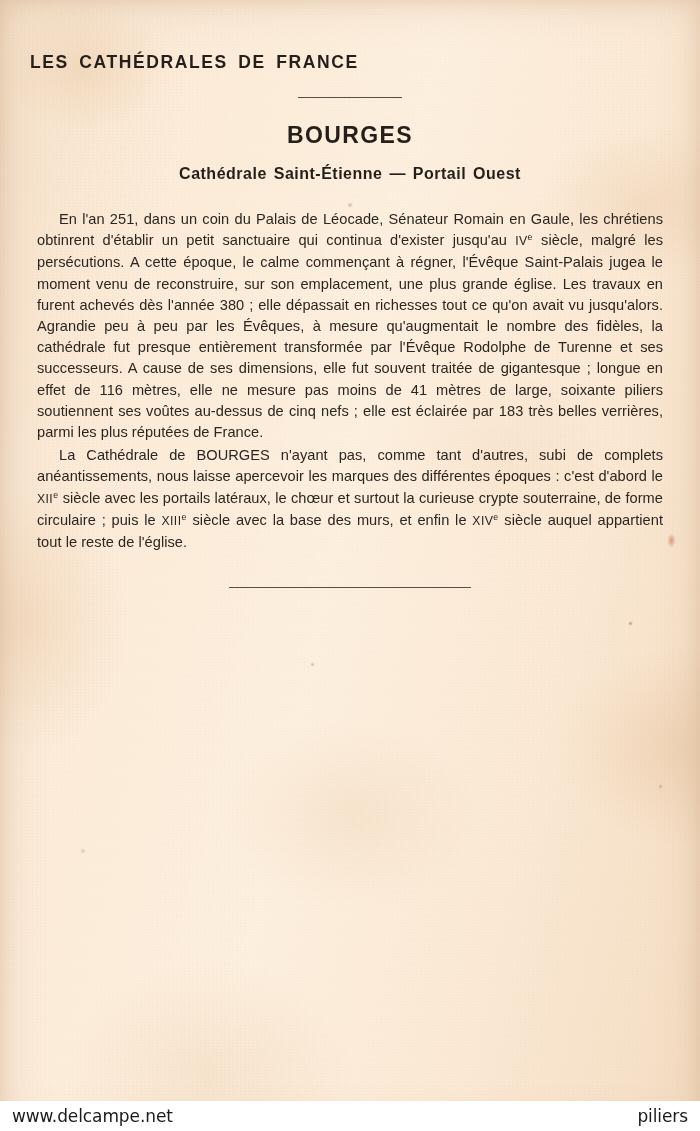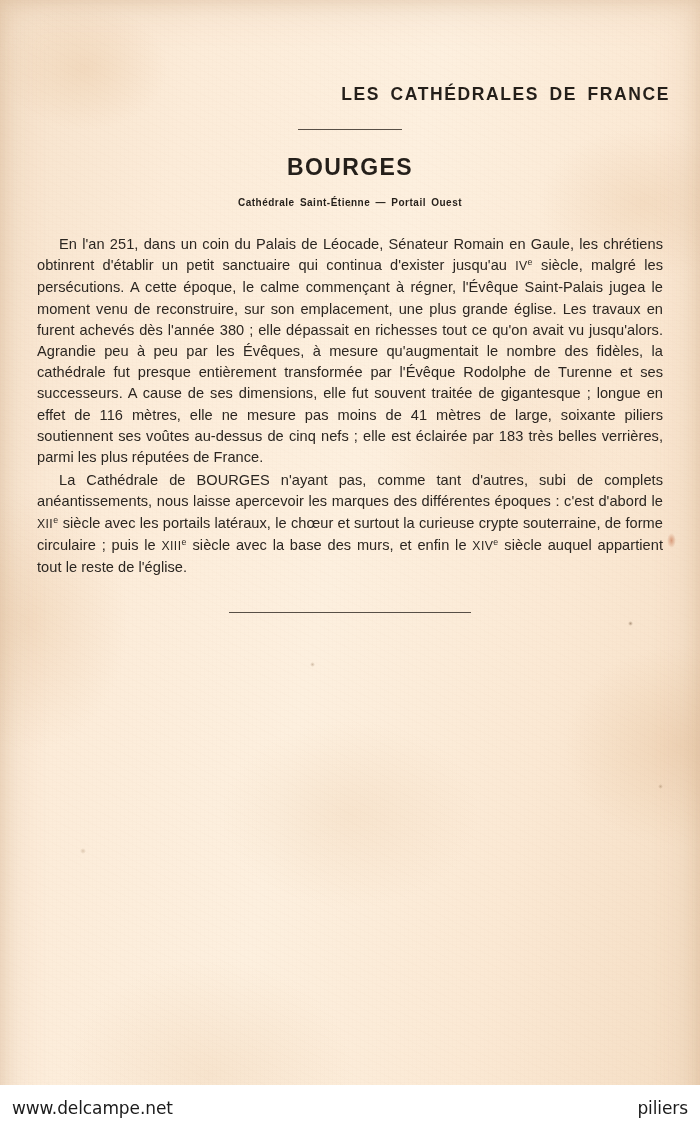--- a/index.html
+++ b/index.html
@@ -76,22 +76,22 @@
   
   .content {
     position: relative;
     z-index: 2;
     padding: 0 30px;
     color: #2a2520;
   }
 
   .series-title {
     margin: 0;
-    padding-top: 84px;
-    text-align: right;
+    padding-top: 52px;
+    text-align: left;
     font-family: "Liberation Sans", "DejaVu Sans", sans-serif;
     font-weight: bold;
     font-size: 17.5px;
     letter-spacing: 1.6px;
     word-spacing: 4px;
     color: #241f1a;
   }
 
   .rule {
     height: 0;
@@ -113,21 +113,21 @@
     letter-spacing: 1.4px;
     color: #241f1a;
   }
 
   .subtitle {
     margin: 0;
     padding-top: 16px;
     text-align: center;
     font-family: "Liberation Sans", "DejaVu Sans", sans-serif;
     font-weight: bold;
-    font-size: 10px;
+    font-size: 16px;
     letter-spacing: .5px;
     word-spacing: 2px;
     color: #241f1a;
   }
 
   .body-text {
     margin: 0 auto;
     padding-top: 26px;
     width: 626px;
   }
@@ -156,21 +156,21 @@
     vertical-align: super;
     line-height: 0;
   }
 
   
   .watermark-bar {
     position: absolute;
     left: 0;
     right: 0;
     bottom: 0;
-    height: 46px;
+    height: 30px;
     background: #ffffff;
     display: flex;
     align-items: center;
     justify-content: space-between;
     padding: 0 12px;
     box-sizing: border-box;
     z-index: 5;
   }
 
   .wm-left {

